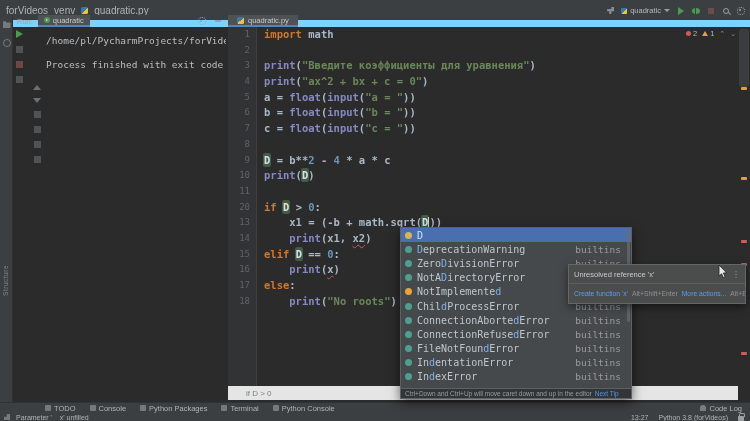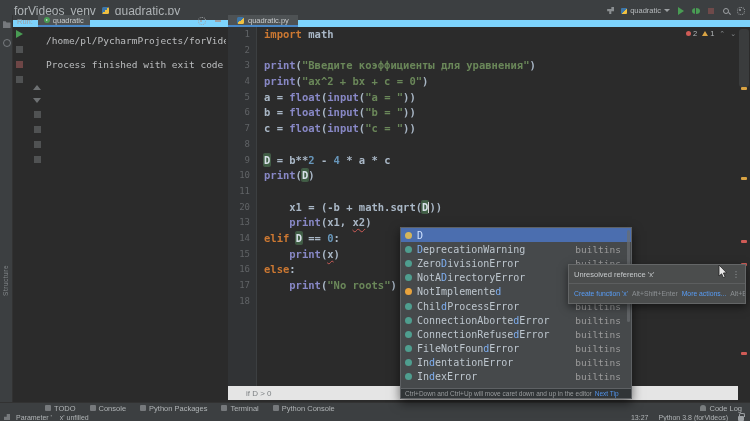--- a/index.html
+++ b/index.html
@@ -9,22 +9,22 @@
   #app { position:relative; width:750px; height:421px; background:#2b2b2b; }
 
   
   #menu-strip { left:0; top:0; width:750px; height:6px; background:#3c3f41; overflow:hidden; }
   #menu-strip .menu-item { display:inline-block; font-size:7px; color:#9da1a4; margin:0 5px;
     transform:translateY(-3px); }
 
   
   #navbar { left:0; top:6px; width:750px; height:9px; background:#3c3f41;
     display:flex; align-items:center; justify-content:space-between; }
-  #breadcrumb { display:flex; align-items:center; gap:6px; padding-left:14px;
-    font-size:12px; color:#aeb3b6; }
+  #breadcrumb { display:flex; align-items:center; gap:6px; padding-left:6px;
+    font-size:10px; color:#aeb3b6; }
   .py-icon { width:7px; height:7px; border-radius:1.5px;
     background:linear-gradient(135deg,#3d76a8 50%,#f0c040 50%); display:inline-block; }
   #nav-toolbar { display:flex; align-items:center; gap:6px; padding-right:5px; }
   .tb-ico { width:9px; height:9px; display:inline-flex; align-items:center; justify-content:center; }
   .hammer { width:7px; height:7px; background:#8a8e91;
     clip-path:polygon(0 30%,60% 30%,60% 0,100% 0,100% 60%,60% 60%,60% 100%,30% 100%,30% 60%,0 60%); }
   .cfg-chip { display:flex; align-items:center; gap:3px; font-size:7.5px; color:#b6babd; }
   .cfg-ico { width:6px; height:6px; border-radius:1px;
     background:linear-gradient(135deg,#3d76a8 50%,#f0c040 50%); }
   .chev { width:0; height:0; border-left:3px solid transparent; border-right:3px solid transparent;
@@ -291,20 +291,21 @@
         <div class="code-line"></div>
         <div class="code-line"><span class="tk-fn">print</span><span class="tk-pl">(</span><span class="tk-str">"Введите коэффициенты для уравнения"</span><span class="tk-pl">)</span></div>
         <div class="code-line"><span class="tk-fn">print</span><span class="tk-pl">(</span><span class="tk-str">"ax^2 + bx + c = 0"</span><span class="tk-pl">)</span></div>
         <div class="code-line"><span class="tk-pl">a = </span><span class="tk-fn">float</span><span class="tk-pl">(</span><span class="tk-fn">input</span><span class="tk-pl">(</span><span class="tk-str">"a = "</span><span class="tk-pl">))</span></div>
         <div class="code-line"><span class="tk-pl">b = </span><span class="tk-fn">float</span><span class="tk-pl">(</span><span class="tk-fn">input</span><span class="tk-pl">(</span><span class="tk-str">"b = "</span><span class="tk-pl">))</span></div>
         <div class="code-line"><span class="tk-pl">c = </span><span class="tk-fn">float</span><span class="tk-pl">(</span><span class="tk-fn">input</span><span class="tk-pl">(</span><span class="tk-str">"c = "</span><span class="tk-pl">))</span></div>
         <div class="code-line"></div>
         <div class="code-line"><span class="tk-hi">D</span><span class="tk-pl"> = b**</span><span class="tk-num">2</span><span class="tk-pl"> - </span><span class="tk-num">4</span><span class="tk-pl"> * a * c</span></div>
         <div class="code-line"><span class="tk-fn">print</span><span class="tk-pl">(</span><span class="tk-hi">D</span><span class="tk-pl">)</span></div>
         <div class="code-line"></div>
+        <div class="code-line"><span class="tk-kw">if</span><span class="tk-pl"> </span><span class="tk-hi">D</span><span class="tk-pl"> &gt; </span><span class="tk-num">0</span><span class="tk-pl">:</span></div>
         <div class="code-line"><span class="tk-pl">    x1 = (-b + math.sqrt(</span><span class="tk-hi">D</span><span class="tk-caret"></span><span class="tk-pl">))</span></div>
         <div class="code-line"><span class="tk-pl">    </span><span class="tk-fn">print</span><span class="tk-pl">(x1, </span><span class="tk-err">x2</span><span class="tk-pl">)</span></div>
         <div class="code-line"><span class="tk-kw">elif</span><span class="tk-pl"> </span><span class="tk-hi">D</span><span class="tk-pl"> == </span><span class="tk-num">0</span><span class="tk-pl">:</span></div>
         <div class="code-line"><span class="tk-pl">    </span><span class="tk-fn">print</span><span class="tk-pl">(</span><span class="tk-err">x</span><span class="tk-pl">)</span></div>
         <div class="code-line"><span class="tk-kw">else</span><span class="tk-pl">:</span></div>
         <div class="code-line"><span class="tk-pl">    </span><span class="tk-fn">print</span><span class="tk-pl">(</span><span class="tk-str">"No roots"</span><span class="tk-pl">)</span></div>
       </div>
   </div>
 
   <div class="abs" id="inspections">

